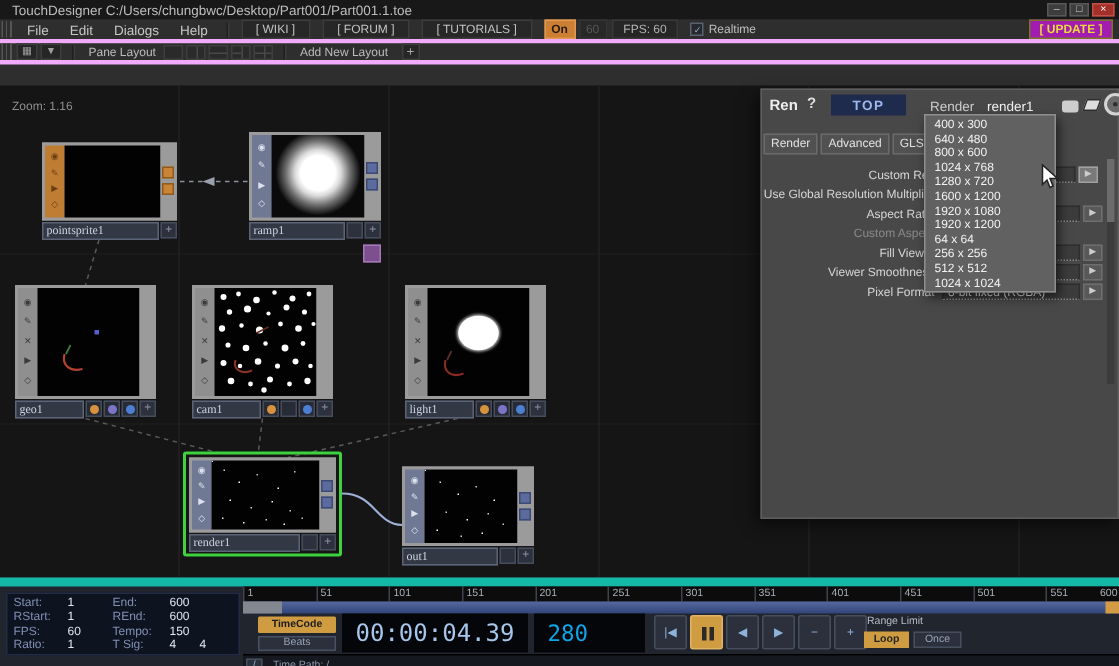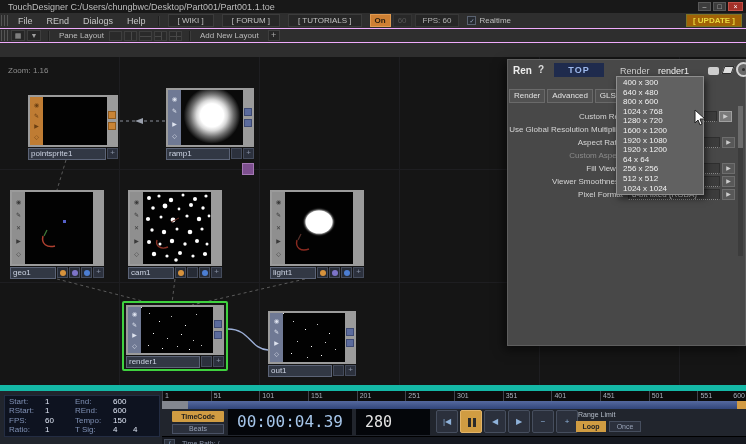--- a/index.html
+++ b/index.html
@@ -13,38 +13,38 @@
   #titlebar { position:absolute; left:0; top:0; width:746px; height:13px; background:#181818;
               display:flex; align-items:center; }
   #titlebar .ttl { font-size:9px; color:#bdbdbd; padding-left:8px; white-space:nowrap; }
   #winctl { position:absolute; right:3px; top:2px; display:flex; gap:2px; }
   .wbtn { width:13px; height:9px; background:#3d3d3d; border:1px solid #585858; color:#cfcfcf;
           font-size:7px; line-height:7px; text-align:center; }
   .wbtn.close { width:15px; background:#a33028; border-color:#c05048; color:#fff; }
 
   
   .bar { position:absolute; left:0; width:746px; display:flex; align-items:center; background:#2e2e2e;
-         border-bottom:1px solid #f0abfc; }
+         border-bottom:3px solid #f0abfc; }
   .handle { width:7px; height:11px; margin:0 3px 0 1px;
             background:repeating-linear-gradient(90deg,#555 0 1px,#2e2e2e 1px 3px); }
   .vsep { width:1px; height:10px; background:#1f1f1f; margin:0 5px; box-shadow:1px 0 0 #3c3c3c; }
   #menurow { top:13px; height:16px; }
   .menu-item { font-size:9px; color:#c6c6c6; padding:0 7px; }
   .link-btn { font-size:8px; color:#c2c2c2; background:#272727; border:1px solid #3c3c3c;
               padding:1px 9px; margin:0 4px; white-space:nowrap; }
   .tgl-on { font-size:8px; font-weight:bold; color:#241c10; background:#cd7f33; border:1px solid #e09a50;
             padding:1px 4px; margin-left:4px; }
   .tgl-dim { font-size:8px; color:#565656; background:#282828; border:1px solid #343434; padding:1px 4px; margin-left:2px; }
   .fps-box { font-size:8px; color:#b4b4b4; background:#262626; border:1px solid #383838; padding:1px 7px; margin-left:3px; }
   .chk { width:9px; height:9px; background:#262a30; border:1px solid #5a6270; margin:0 3px 0 8px;
          display:flex; align-items:center; justify-content:center; font-size:6px; color:#9fb0c8; }
   .rt-label { font-size:8px; color:#bfbfbf; }
   .status-box { font-size:8px; color:#98a4ba; background:#1f232a; border:1px solid #14171c;
                 padding:1px 6px; margin-left:6px; width:238px; white-space:nowrap; overflow:hidden; }
-  .update-btn { font-size:8px; font-weight:bold; color:#e8d93e; background:#a16207; border:1px solid #7c7527;
+  .update-btn { font-size:8px; font-weight:bold; color:#e8d93e; background:#a21caf; border:1px solid #7c7527;
                 padding:1px 6px; position:absolute; right:4px; }
 
   #panerow { top:29px; height:14px; }
   .ico-btn { width:14px; height:11px; background:#262626; border:1px solid #3e3e3e; color:#a0a0a0;
              font-size:7px; line-height:9px; text-align:center; margin-right:2px; }
   .lbl-sm { font-size:8px; color:#bcbcbc; padding:0 5px; white-space:nowrap; }
   .preset { width:13px; height:10px; background:#2a2a2a; border:1px solid #3e3e3e; margin-right:2px; position:relative; }
   .preset i { position:absolute; background:#484848; }
   .plus-btn { width:12px; height:11px; background:#262626; border:1px solid #3e3e3e; color:#a8a8a8;
               font-size:9px; line-height:9px; text-align:center; margin-left:4px; }
@@ -71,21 +71,21 @@
   .mat .flags { background:#bf7c33; } .mat .flag { color:#6b3f12; }
   .topf .flags { background:#6f7994; } .topf .flag { color:#dde2ee; }
   .obj .flags { background:#8f8f8f; } .obj .flag { color:#3a3a3a; }
   .viewer { flex:1; background:#020202; position:relative; overflow:hidden; }
   .rstrip { width:9px; background:#9b9b9b; position:relative; }
   .ctab { position:absolute; right:0; width:8px; height:8px; background:#5b6b9d; border:1px solid #3e4a74; }
   .ctab.t1 { top:calc(50% - 10px); } .ctab.t2 { top:calc(50% + 1px); }
   .mat .ctab { background:#c98436; border-color:#8f5a1e; }
   .lrow { display:flex; height:12px; margin-top:1px; gap:1px; }
   .nlabel { flex:1; background:#323844; border:1px solid #5c6477; color:#ccd3e2;
-            font-family:Liberation Sans, sans-serif; font-size:8px; line-height:9px; padding:0 2px;
+            font-family:Liberation Serif, serif; font-size:8px; line-height:9px; padding:0 2px;
             white-space:nowrap; overflow:hidden; }
   .dot { width:11px; height:11px; background:#262b35; border:1px solid #454c5c;
          display:flex; align-items:center; justify-content:center; }
   .dot b { width:6px; height:6px; border-radius:50%; display:block; }
   .dot .o { background:#d6923c; } .dot .p { background:#7d74c8; } .dot .b { background:#4c7ed2; }
   .pbtn { width:11px; height:11px; background:#2c313d; border:1px solid #454c5c; color:#8a93a6;
           font-size:8px; line-height:8px; text-align:center; }
   .sel-wrap { position:absolute; border:2px solid #3fd23f; padding:2px; border-radius:2px; }
   .ramp-badge { position:absolute; right:0; bottom:-15px; width:12px; height:12px; background:#7d4f8f;
                 border:1px solid #a478b4; color:#e0c8ea; font-size:7px; line-height:10px; text-align:center; }
@@ -147,21 +147,21 @@
   .il { color:#7f90b4; width:36px; } .iv { color:#dfe6f4; width:30px; }
   .il2 { color:#7f90b4; width:38px; } .iv2 { color:#dfe6f4; }
   #transport { position:absolute; left:162px; top:18px; width:584px; height:27px; }
   #btn-timecode { position:absolute; left:10px; top:2px; width:52px; height:11px; background:#d09c42;
                   color:#1d1d1d; font-size:7px; font-weight:bold; text-align:center; line-height:11px; border-radius:1px; }
   #btn-beats { position:absolute; left:10px; top:15px; width:52px; height:10px; background:#2b303c;
                border:1px solid #495164; color:#98a2b6; font-size:7px; text-align:center; line-height:8px; }
   #tc-display { position:absolute; left:66px; top:0; width:124px; height:26px; background:#04060a;
                 color:#a6c6ea; font-size:16px; text-align:center; line-height:26px; }
   #fr-display { position:absolute; left:194px; top:0; width:74px; height:26px; background:#04060a;
-                color:#e5e5e5; font-size:15px; line-height:26px; padding-left:9px; }
+                color:#0ea5e9; font-size:15px; line-height:26px; padding-left:9px; }
   #tbtns { position:absolute; left:274px; top:1px; display:flex; gap:2px; }
   .tbtn { width:22px; height:23px; background:#2b303c; border:1px solid #464e5e; border-radius:2px;
           color:#8fb2da; font-size:8px; text-align:center; line-height:21px; position:relative; }
   .tbtn.pause { background:#d09c42; border-color:#e2b468; }
   .tbtn.pause i { position:absolute; top:7px; width:3px; height:9px; background:#2a2a2a; }
   .tbtn.pause i.b1 { left:7px; } .tbtn.pause i.b2 { left:12px; }
   #rangelbl { position:absolute; left:416px; top:2px; font-size:7px; color:#b4bcc8; }
   #btn-loop { position:absolute; left:414px; top:12px; width:30px; height:11px; background:#d09c42;
               color:#242424; font-size:7px; font-weight:bold; text-align:center; line-height:11px; }
   #btn-once { position:absolute; left:447px; top:12px; width:32px; height:11px; background:#2b303c;
@@ -181,21 +181,21 @@
     <div id="winctl">
       <span class="wbtn">–</span>
       <span class="wbtn">□</span>
       <span class="wbtn close">×</span>
     </div>
   </div>
 
   <div id="menurow" class="bar">
     <span class="handle"></span>
     <span class="menu-item">File</span>
-    <span class="menu-item">REnd</span>
+    <span class="menu-item">Edit</span>
     <span class="menu-item">Dialogs</span>
     <span class="menu-item">Help</span>
     <span class="vsep"></span>
     <span class="link-btn">[ WIKI ]</span>
     <span class="link-btn">[ FORUM ]</span>
     <span class="link-btn">[ TUTORIALS ]</span>
     <span class="tgl-on">On</span>
     <span class="tgl-dim">60</span>
     <span class="fps-box">FPS: 60</span>
     <span class="chk">✓</span>

